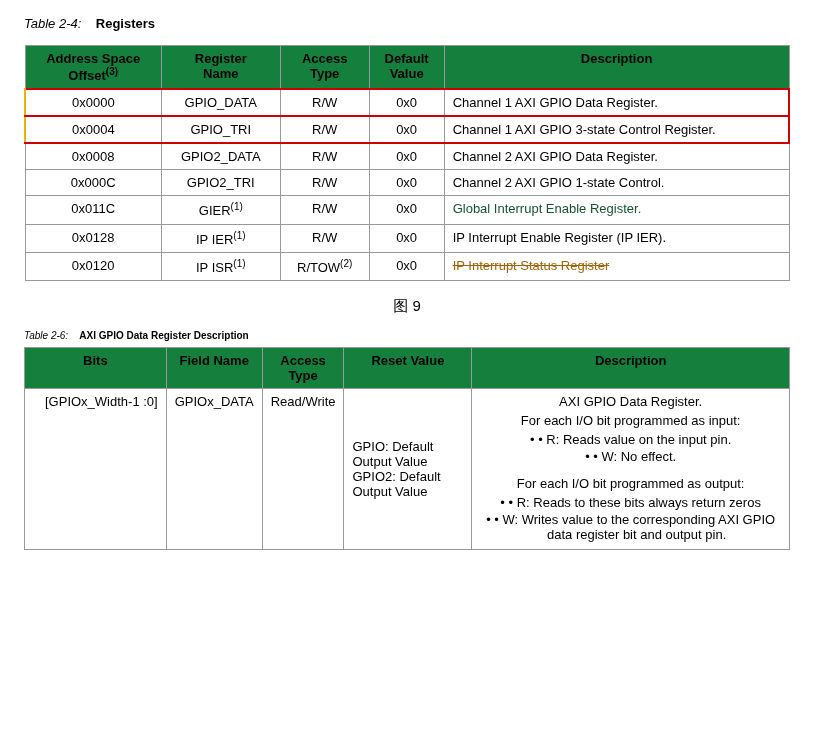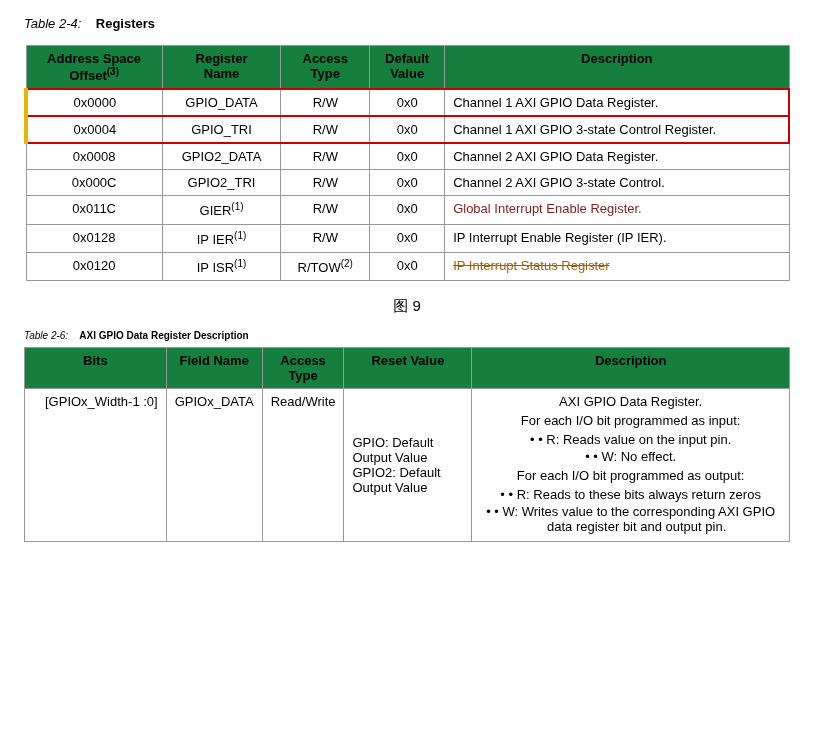--- a/index.html
+++ b/index.html
@@ -76,21 +76,21 @@
     .reset-val-cell {
       text-align: left;
       vertical-align: middle;
     }
     
     tr.red-border td {
       border-top: 2px solid #cc0000;
       border-bottom: 2px solid #cc0000;
     }
     tr.red-border td:first-child {
-      border-left: 4px solid #eab308;
+      border-left: 2px solid #eab308;
     }
     tr.red-border td:last-child {
       border-right: 2px solid #cc0000;
     }
   </style>
 </head>
 <body>
 
 <div class="table-caption">
   <span>Table 2-4:</span>
@@ -128,28 +128,28 @@
         <td>GPIO2_DATA</td>
         <td>R/W</td>
         <td>0x0</td>
         <td class="desc">Channel 2 AXI GPIO Data Register.</td>
       </tr>
       <tr>
         <td>0x000C</td>
         <td>GPIO2_TRI</td>
         <td>R/W</td>
         <td>0x0</td>
-        <td class="desc">Channel 2 AXI GPIO 3-state Control.</td>
+        <td class="desc">Channel 2 AXI GPIO 1-state Control.</td>
       </tr>
       <tr>
         <td>0x011C</td>
         <td>GIER<sup>(1)</sup></td>
         <td>R/W</td>
         <td>0x0</td>
-        <td class="desc"><span style="color:#7f1d1d">Global Interrupt Enable Register.</span></td>
+        <td class="desc"><span style="color:#14532d">Global Interrupt Enable Register.</span></td>
       </tr>
       <tr>
         <td>0x0128</td>
         <td>IP IER<sup>(1)</sup></td>
         <td>R/W</td>
         <td>0x0</td>
         <td class="desc">IP Interrupt Enable Register (IP IER).</td>
       </tr>
       <tr>
         <td>0x0120</td>
@@ -181,21 +181,21 @@
   </thead>
   <tbody id="table2-body">
   <tr>
         <td style="white-space: nowrap; padding-left: 20px;">[GPIOx_Width-1 :0]</td>
         <td>GPIOx_DATA</td>
         <td>Read/Write</td>
         <td class="reset-val-cell">GPIO: Default Output Value<br>GPIO2: Default Output Value</td>
         <td class="tall-cell">
           <p style="margin-bottom:4px">AXI GPIO Data Register.</p>
           <p style="margin-bottom:4px">For each I/O bit programmed as input:</p>
-          <ul style="margin-bottom:4px;padding-left:0">
+          <ul style="margin-bottom:12px;padding-left:0">
             <li style="padding-left:12px;text-indent:-12px;margin-bottom:2px">• R: Reads value on the input pin.</li>
             <li style="padding-left:12px;text-indent:-12px;margin-bottom:2px">• W: No effect.</li>
           </ul>
           <p style="margin-bottom:4px">For each I/O bit programmed as output:</p>
           <ul style="padding-left:0">
             <li style="padding-left:12px;text-indent:-12px;margin-bottom:2px">• R: Reads to these bits always return zeros</li>
             <li style="padding-left:12px;text-indent:-12px;margin-bottom:2px">• W: Writes value to the corresponding AXI GPIO data register bit and output pin.</li>
           </ul>
         </td>
       </tr>

